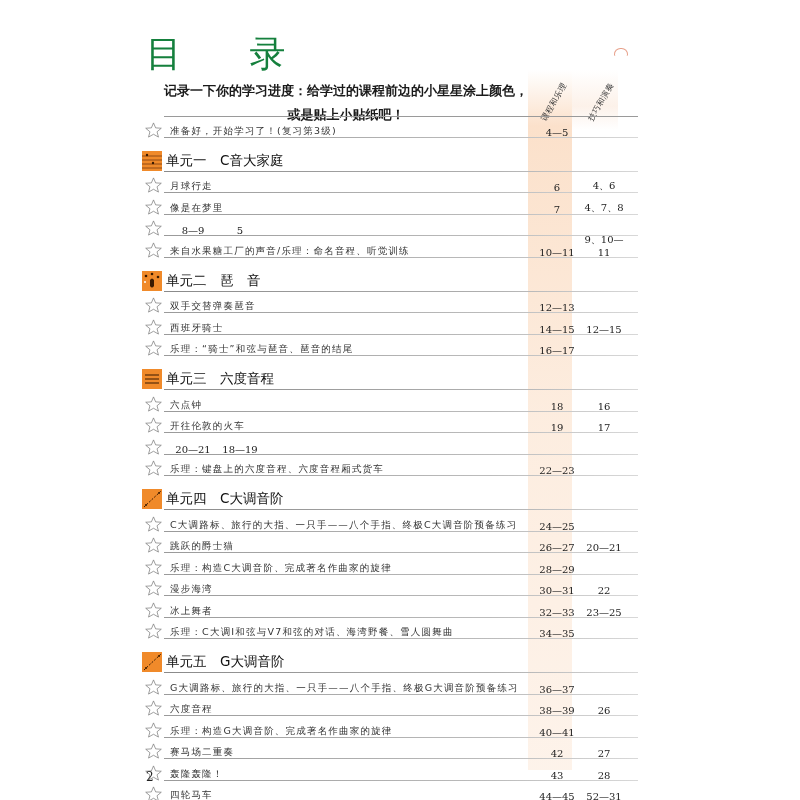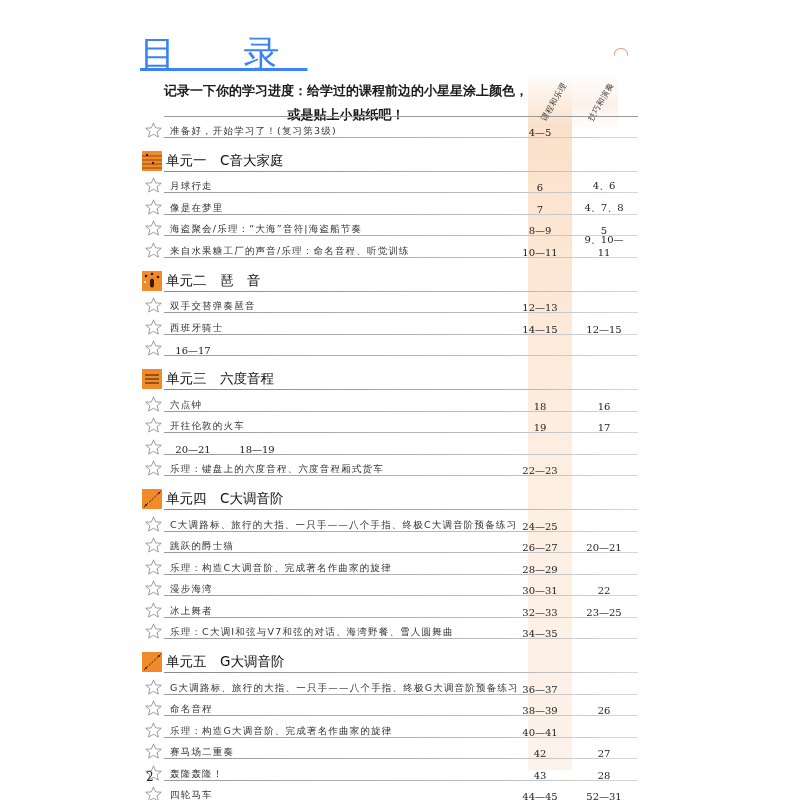--- a/index.html
+++ b/index.html
@@ -12,22 +12,22 @@
     .col-band {
       position: absolute; left: 528px; top: 70px; width: 44px; height: 700px;
       background: linear-gradient(180deg, rgba(246,190,140,0.0) 0%, rgba(248,200,160,0.55) 8%, rgba(250,215,185,0.45) 50%, rgba(250,220,195,0.35) 100%);
     }
     .col-band-light {
       position: absolute; left: 572px; top: 70px; width: 46px; height: 60px;
       background: linear-gradient(180deg, rgba(250,230,215,0) 0%, rgba(250,228,212,0.5) 60%, rgba(250,230,215,0) 100%);
     }
 
     .title {
-      position: absolute; left: 140px; top: 30px; font-size: 36px; letter-spacing: 28px;
-      font-family: "DejaVu Sans", sans-serif; color: #3b82f6; font-weight: normal; text-decoration: underline;
+      position: absolute; left: 146px; top: 30px; font-size: 36px; letter-spacing: 28px;
+      font-family: "DejaVu Sans", sans-serif; color: #15803d; font-weight: normal;
     }
     .intro {
       position: absolute; left: 146px; top: 79px; width: 400px;
       font-family: "DejaVu Serif", serif; font-size: 13px; font-weight: bold; color: #1a1a1a; line-height: 24px; text-align: center;
     }
 
     .col-header {
       position: absolute; font-family: "DejaVu Serif", serif; font-size: 8px; color: #333;
       transform: rotate(-60deg); transform-origin: left bottom; white-space: nowrap; letter-spacing: 0.5px;
     }
@@ -56,21 +56,21 @@
     }
     .star svg { width: 17px; height: 16px; }
     .lesson {
       flex: 1 1 auto; font-family: "DejaVu Sans", sans-serif; font-size: 9.5px; color: #333; letter-spacing: 1.2px;
       white-space: nowrap; overflow: hidden;
     }
     .pg1, .pg2 {
       font-family: "DejaVu Serif", serif; font-size: 10px; color: #222; text-align: center; flex: 0 0 auto;
     }
     .pg1 { width: 46px; }
-    .pg2 { width: 48px; margin-right: 10px; margin-left: 17px; }
+    .pg2 { width: 48px; margin-right: 10px; }
 
     .unit {
       position: relative; height: 22px; display: flex; align-items: center; margin-top: 12px;
     }
     .unit::after {
       content: ""; position: absolute; left: 22px; right: 0; bottom: 0; height: 1px;
       background: linear-gradient(90deg, #8a8a8a 0%, #b0b0b0 70%, #d8d8d8 100%);
     }
     .unit-icon {
       width: 20px; height: 20px; background: #f08a2a; margin-right: 4px; flex: 0 0 auto;
@@ -146,21 +146,20 @@
         <span class="lesson">像是在梦里</span>
         <span class="pg1">7</span>
         <span class="pg2">4、7、8</span>
       </div>
       <div class="row">
         <span class="star">
           <svg viewBox="0 0 24 22">
             <polygon points="12,1 15,8 23,8.5 17,13.5 19,21 12,17 5,21 7,13.5 1,8.5 9,8" fill="none" stroke="#777" stroke-width="1"></polygon>
           </svg>
         </span>
-        <span class="lesson">海盗聚会/乐理：“大海”音符|海盗船节奏</span>
         <span class="pg1">8—9</span>
         <span class="pg2">5</span>
       </div>
       <div class="row">
         <span class="star">
           <svg viewBox="0 0 24 22">
             <polygon points="12,1 15,8 23,8.5 17,13.5 19,21 12,17 5,21 7,13.5 1,8.5 9,8" fill="none" stroke="#777" stroke-width="1"></polygon>
           </svg>
         </span>
         <span class="lesson">来自水果糖工厂的声音/乐理：命名音程、听觉训练</span>
@@ -199,20 +198,21 @@
         <span class="lesson">西班牙骑士</span>
         <span class="pg1">14—15</span>
         <span class="pg2">12—15</span>
       </div>
       <div class="row">
         <span class="star">
           <svg viewBox="0 0 24 22">
             <polygon points="12,1 15,8 23,8.5 17,13.5 19,21 12,17 5,21 7,13.5 1,8.5 9,8" fill="none" stroke="#777" stroke-width="1"></polygon>
           </svg>
         </span>
+        <span class="lesson">乐理：“骑士”和弦与琶音、琶音的结尾</span>
         <span class="pg1">16—17</span>
         <span class="pg2"></span>
       </div>
       <div class="unit">
         <span class="unit-icon">
           <svg viewBox="0 0 20 20">
             <rect width="20" height="20" fill="#f08a2a"></rect>
             <line x1="3" y1="6" x2="17" y2="6" stroke="#3a1a00" stroke-width="1"></line>
             <line x1="3" y1="10" x2="17" y2="10" stroke="#3a1a00" stroke-width="1"></line>
             <line x1="3" y1="14" x2="17" y2="14" stroke="#3a1a00" stroke-width="1"></line>
@@ -350,21 +350,21 @@
         <span class="lesson">G大调路标、旅行的大指、一只手——八个手指、终极G大调音阶预备练习</span>
         <span class="pg1">36—37</span>
         <span class="pg2"></span>
       </div>
       <div class="row">
         <span class="star">
           <svg viewBox="0 0 24 22">
             <polygon points="12,1 15,8 23,8.5 17,13.5 19,21 12,17 5,21 7,13.5 1,8.5 9,8" fill="none" stroke="#777" stroke-width="1"></polygon>
           </svg>
         </span>
-        <span class="lesson">命名音程</span>
+        <span class="lesson">六度音程</span>
         <span class="pg1">38—39</span>
         <span class="pg2">26</span>
       </div>
       <div class="row">
         <span class="star">
           <svg viewBox="0 0 24 22">
             <polygon points="12,1 15,8 23,8.5 17,13.5 19,21 12,17 5,21 7,13.5 1,8.5 9,8" fill="none" stroke="#777" stroke-width="1"></polygon>
           </svg>
         </span>
         <span class="lesson">乐理：构造G大调音阶、完成著名作曲家的旋律</span>

